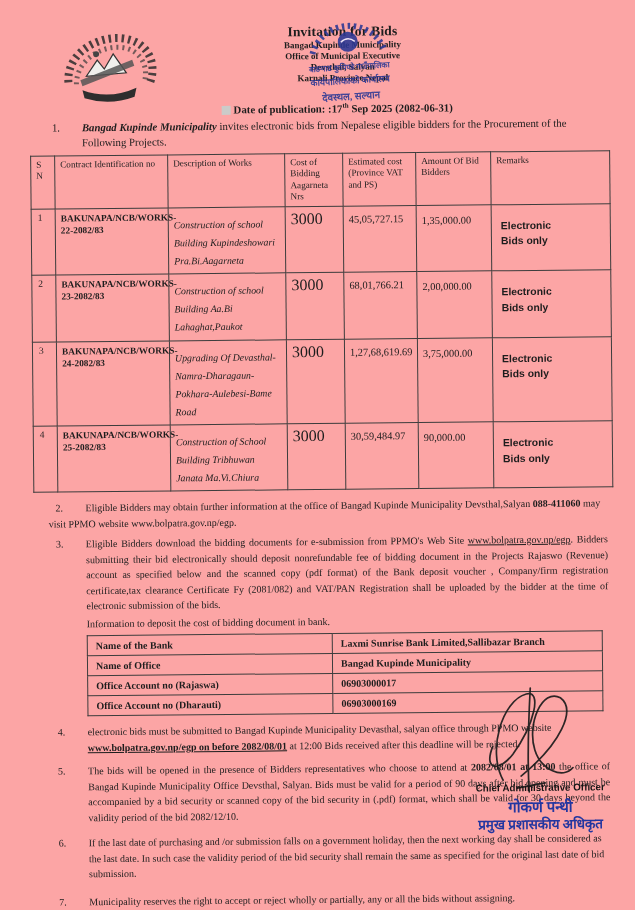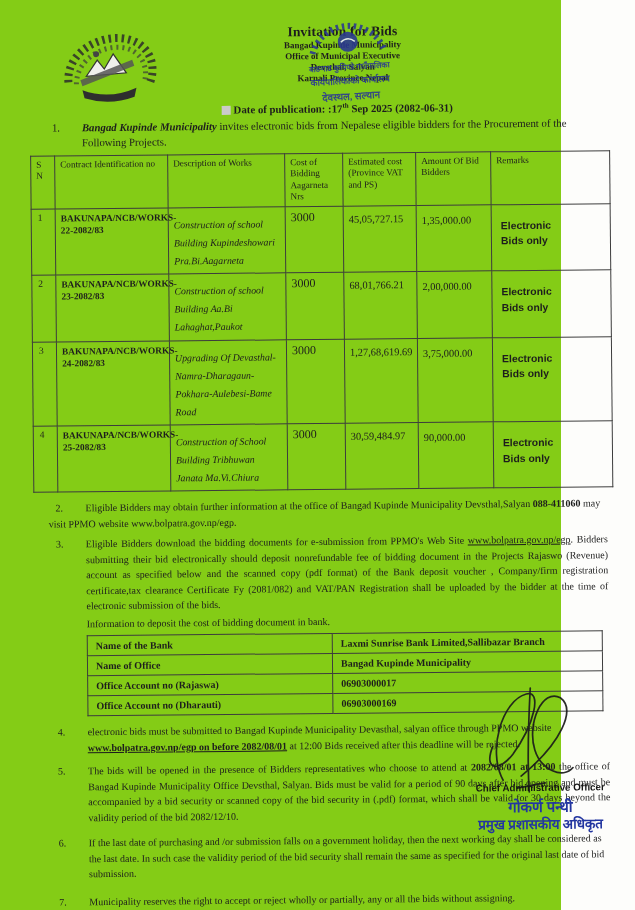--- a/index.html
+++ b/index.html
@@ -1,20 +1,20 @@
 <!DOCTYPE html>
 <html><head>
 <meta charset="utf-8">
 <style>
   html,body{margin:0;padding:0;}
   body{
     width:635px;height:910px;overflow:hidden;background:#fdfdfb;
     font-family:"Liberation Serif", serif;color:#1d1d1d;
   }
-  .page{position:relative;width:561px;height:910px;background:#84cc16;}
+  .page{position:relative;width:635px;height:910px;background:#fca5a5;}
   .scan{position:relative;width:635px;height:910px;transform:rotate(-0.55deg);transform-origin:320px 455px;}
 
   
   .header{position:relative;height:86px;}
   .logo{position:absolute;left:56px;top:22px;width:114px;height:84px;}
   .head-center{position:absolute;left:0;right:0;top:24px;text-align:center;padding-left:58px;line-height:1.2;}
   .h-title{font-size:13.5px;font-weight:bold;letter-spacing:.2px;}
   .h-line{font-size:9px;font-weight:bold;}
   .stamp{position:absolute;left:297px;top:18px;width:112px;height:96px;opacity:.88;transform:rotate(-3deg);pointer-events:none;}
   .date-line{position:relative;text-align:center;padding-left:46px;font-size:10.8px;font-weight:bold;margin-top:16px;}
@@ -35,21 +35,21 @@
   #p3b{margin-top:2px;}
 
   
   table{border-collapse:collapse;}
   .bid-table{margin:4px 0 0 33px;width:579px;table-layout:fixed;font-size:9.7px;}
   .bid-table th,.bid-table td{border:1px solid #3d3d3d;vertical-align:top;padding:3px 5px;text-align:left;}
   .bid-table th{font-weight:normal;font-size:9.2px;line-height:1.25;height:40px;}
   .bid-table td.c-sn{text-align:left;padding-left:6px;font-size:9.5px;}
   .bid-table td.c-contract{font-weight:bold;font-size:9.3px;line-height:1.3;}
   .bid-table td.c-desc{font-style:italic;font-size:9.8px;line-height:1.85;padding-top:8px;}
-  .bid-table td.c-cost{font-size:12px;font-family:Liberation Serif, serif;}
+  .bid-table td.c-cost{font-size:16px;font-family:Liberation Serif, serif;}
   .bid-table td.c-est{font-size:10.4px;padding-top:7px;}
   .bid-table td.c-sec{font-size:10.4px;padding-top:9px;}
   .bid-table td.c-rem{font-family:"Liberation Sans",sans-serif;font-weight:600;font-size:10.4px;line-height:1.5;padding:13px 34px 3px 9px;}
 
   
   .bank-table{margin:4px 0 0 85px;width:516px;table-layout:fixed;font-size:10px;}
   .bank-table td{border:1px solid #3d3d3d;font-weight:bold;padding:2px 8px;height:15px;}
   .bank-table td.bt-label{width:228px;}
 
   

